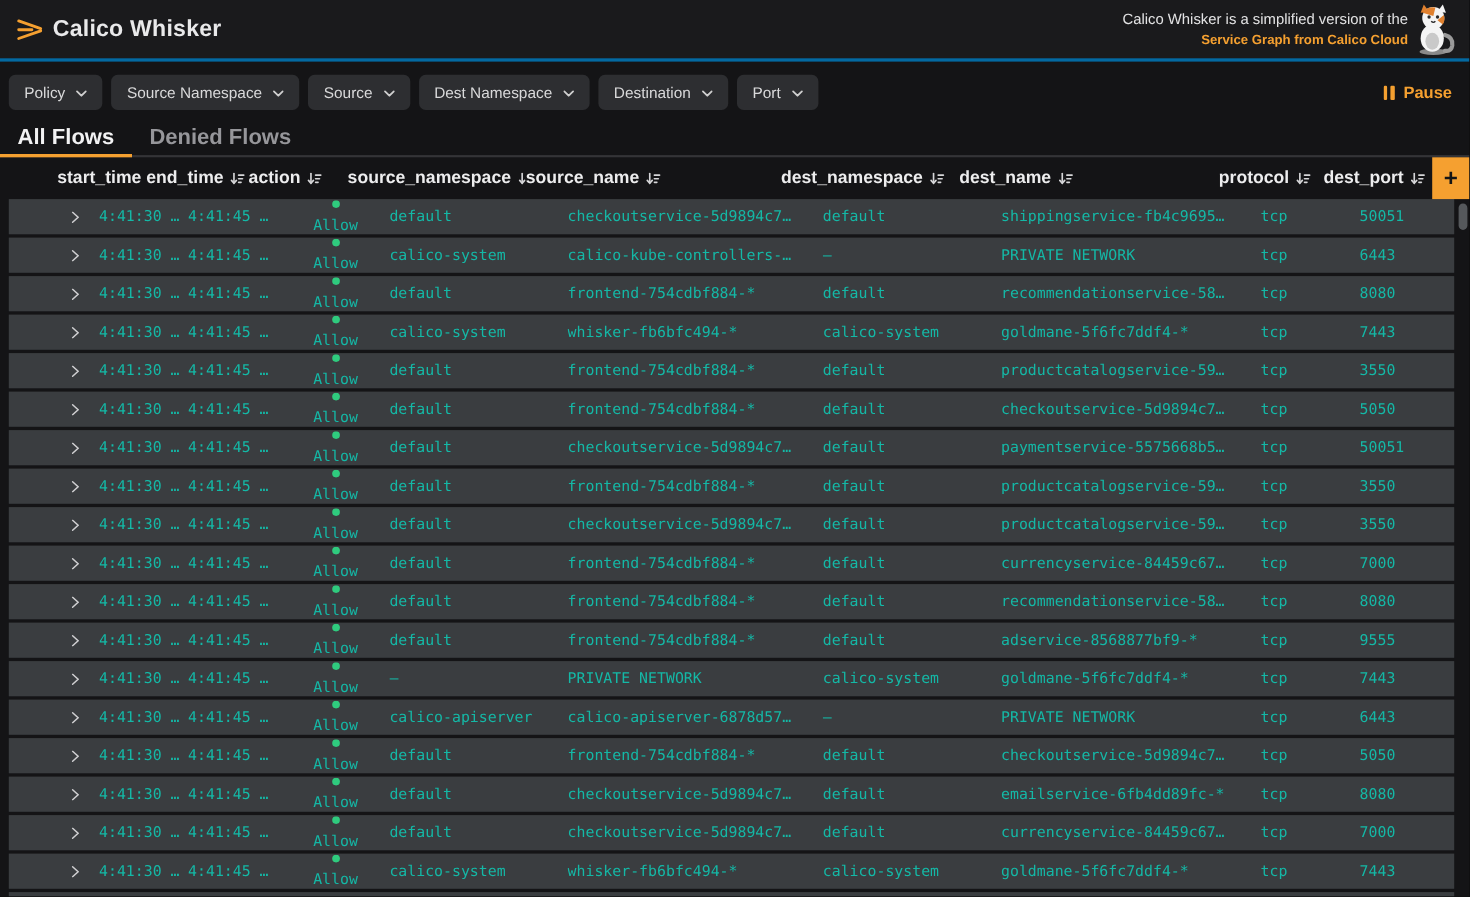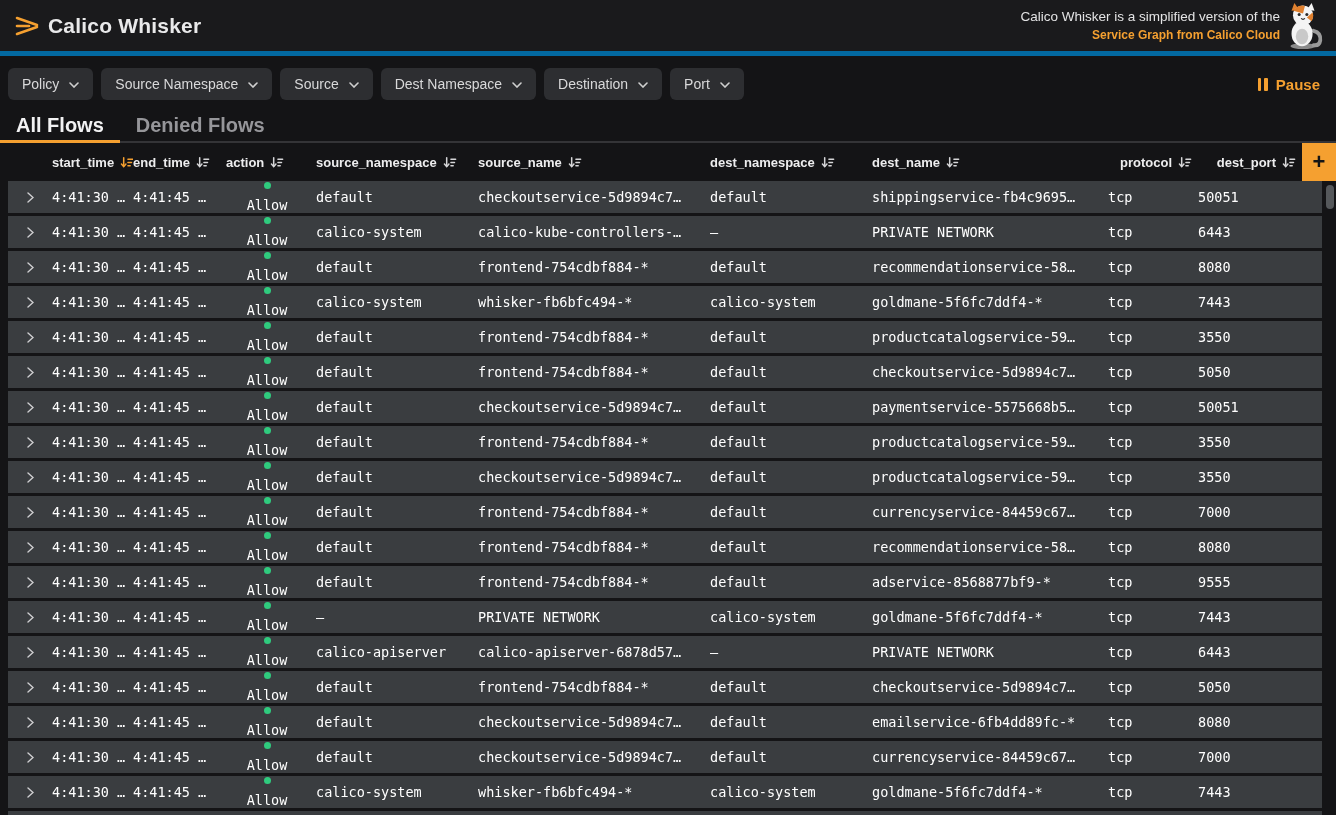--- a/index.html
+++ b/index.html
@@ -4,21 +4,21 @@
 <style>
   * { margin:0; padding:0; box-sizing:border-box; }
   html,body { background:#0e0e10; }
   .app {
     position:relative; width:1336px; height:815px; overflow:hidden;
     background:#141416; font-family:"Liberation Sans", sans-serif;
     --accent:#F5A030; --allow:#2FCB7E;
   }
   
   .app-header {
-    height:56px; background:#1a1a1c; border-bottom:5px solid #0369a1;
+    height:56px; background:#1a1a1c; border-bottom:3px solid #0369a1;
     display:flex; align-items:center; justify-content:space-between; padding:0 10px 0 14px;
   }
   .brand { display:flex; align-items:center; gap:8px; }
   .brand-title { color:#e9e9ea; font-size:21px; font-weight:bold; letter-spacing:.2px; }
   .header-right { display:flex; align-items:center; }
   .tagline { text-align:right; line-height:1.45; }
   .tagline-l1 { color:#e3e3e4; font-size:13.5px; }
   .tagline-l2 { color:var(--accent); font-size:12px; font-weight:bold; cursor:pointer; }
   
   .filter-bar { display:flex; align-items:center; padding:12px 16px 10px 8px; }
@@ -47,35 +47,36 @@
   .tab.active::after { content:""; position:absolute; left:0; right:0; bottom:-2px; height:3px; background:var(--accent); }
   
   .grid-cols {
     display:grid;
     grid-template-columns:44px 81px 93px 90px 162px 232px 162px 236px 90px 1fr;
   }
   .thead { position:relative; height:38px; padding-left:8px; padding-right:34px; }
   .thead .grid-wrap { height:100%; }
   .th {
     display:flex; align-items:center; gap:5px; color:#ededee;
-    font-size:13px; font-weight:bold; cursor:pointer; overflow:hidden; padding-right:6px;
+    font-size:16px; font-weight:bold; cursor:pointer; overflow:hidden; padding-right:6px;
   }
   .th.right { justify-content:flex-end; }
   .sort-ic { color:#d6d6d8; flex:0 0 auto; }
   .sort-ic.active { color:var(--accent); }
   .add-col-btn {
     position:absolute; top:0; right:0; width:34px; height:38px; border:none;
     background:var(--accent); color:#151515; font-size:22px; font-weight:bold;
     cursor:pointer; line-height:1;
   }
   .tbody { padding-left:8px; padding-right:14px; }
   .row {
     height:32px; margin-bottom:3px; background:#3a3d40; align-items:center;
-    font-family:"DejaVu Sans Mono", monospace; font-size:13.5px; color:#ffffff;
+    font-family:"DejaVu Sans Mono", monospace; font-size:13.5px; color:#14b8a6;
     cursor:pointer;
+    padding-left:38px;
   }
   .td { overflow:hidden; white-space:nowrap; text-overflow:clip; padding-right:8px; }
   .td.center { display:flex; justify-content:center; padding-right:0; }
   .chev { color:#cfcfd1; display:flex; }
   .action-cell { display:flex; align-items:center; gap:8px;flex-direction:column; }
   .dot { width:7px; height:7px; border-radius:50%; background:var(--allow); flex:0 0 auto; }
   .partial-row { height:5px; background:#3a3d40; }
   .scroll-thumb {
     position:absolute; right:2px; top:185px; width:8px; height:24px;
     border-radius:4px; background:#55585b; cursor:grab;

